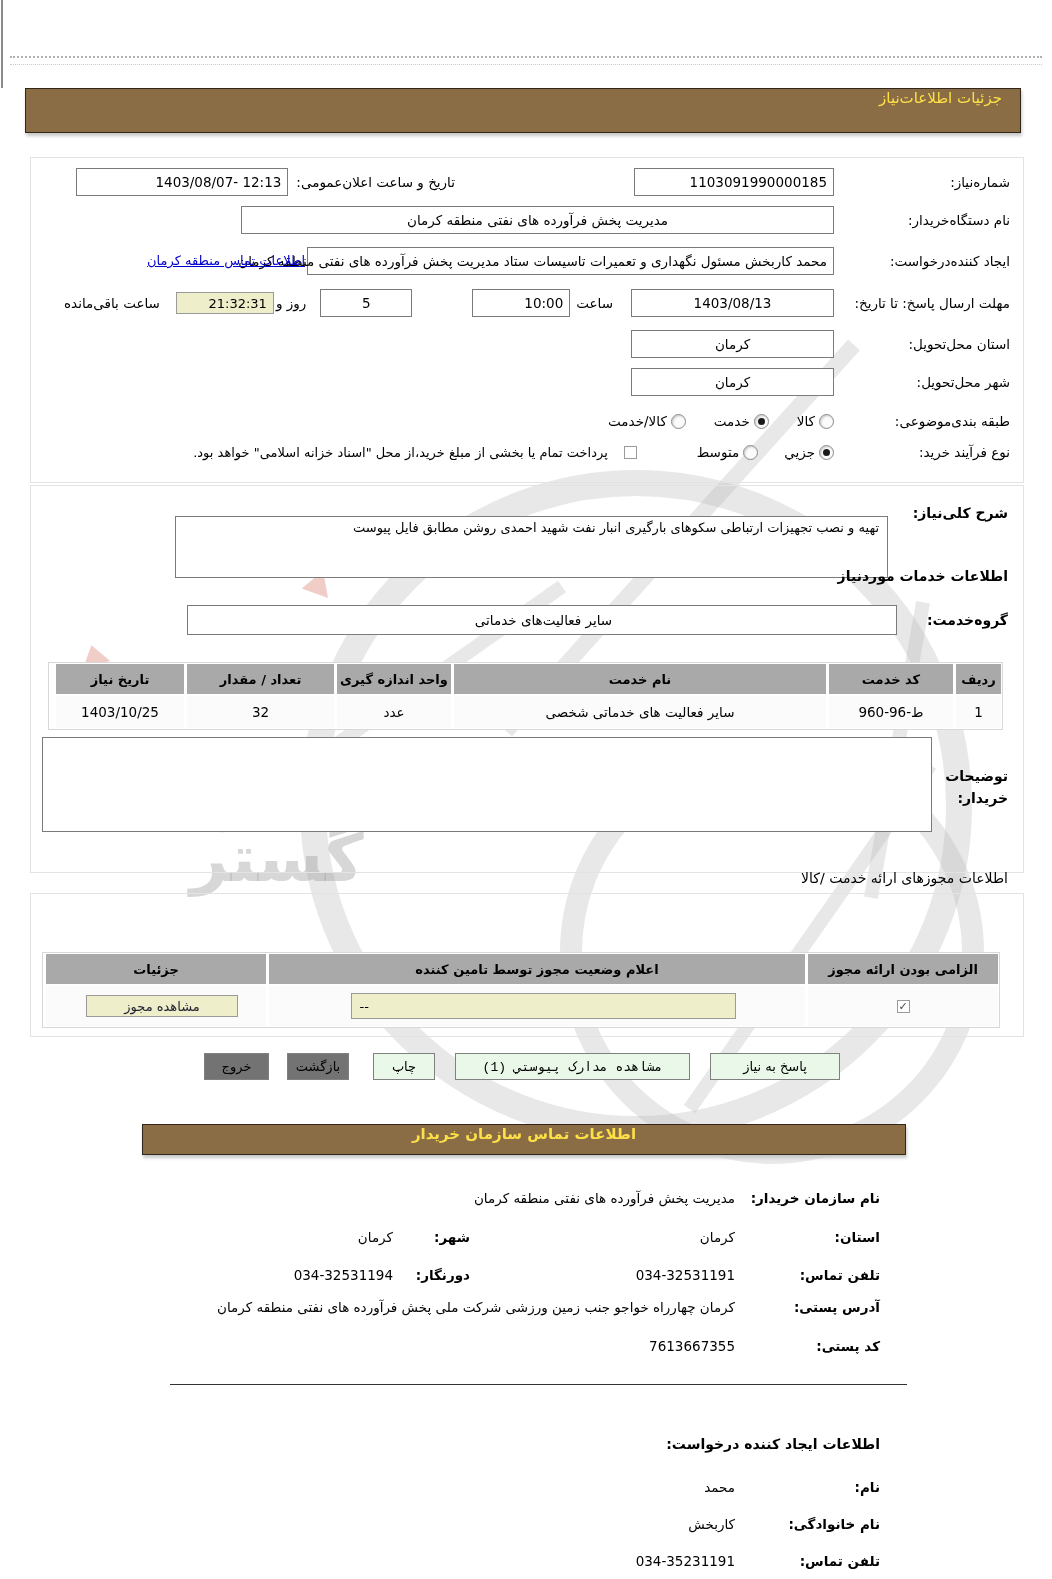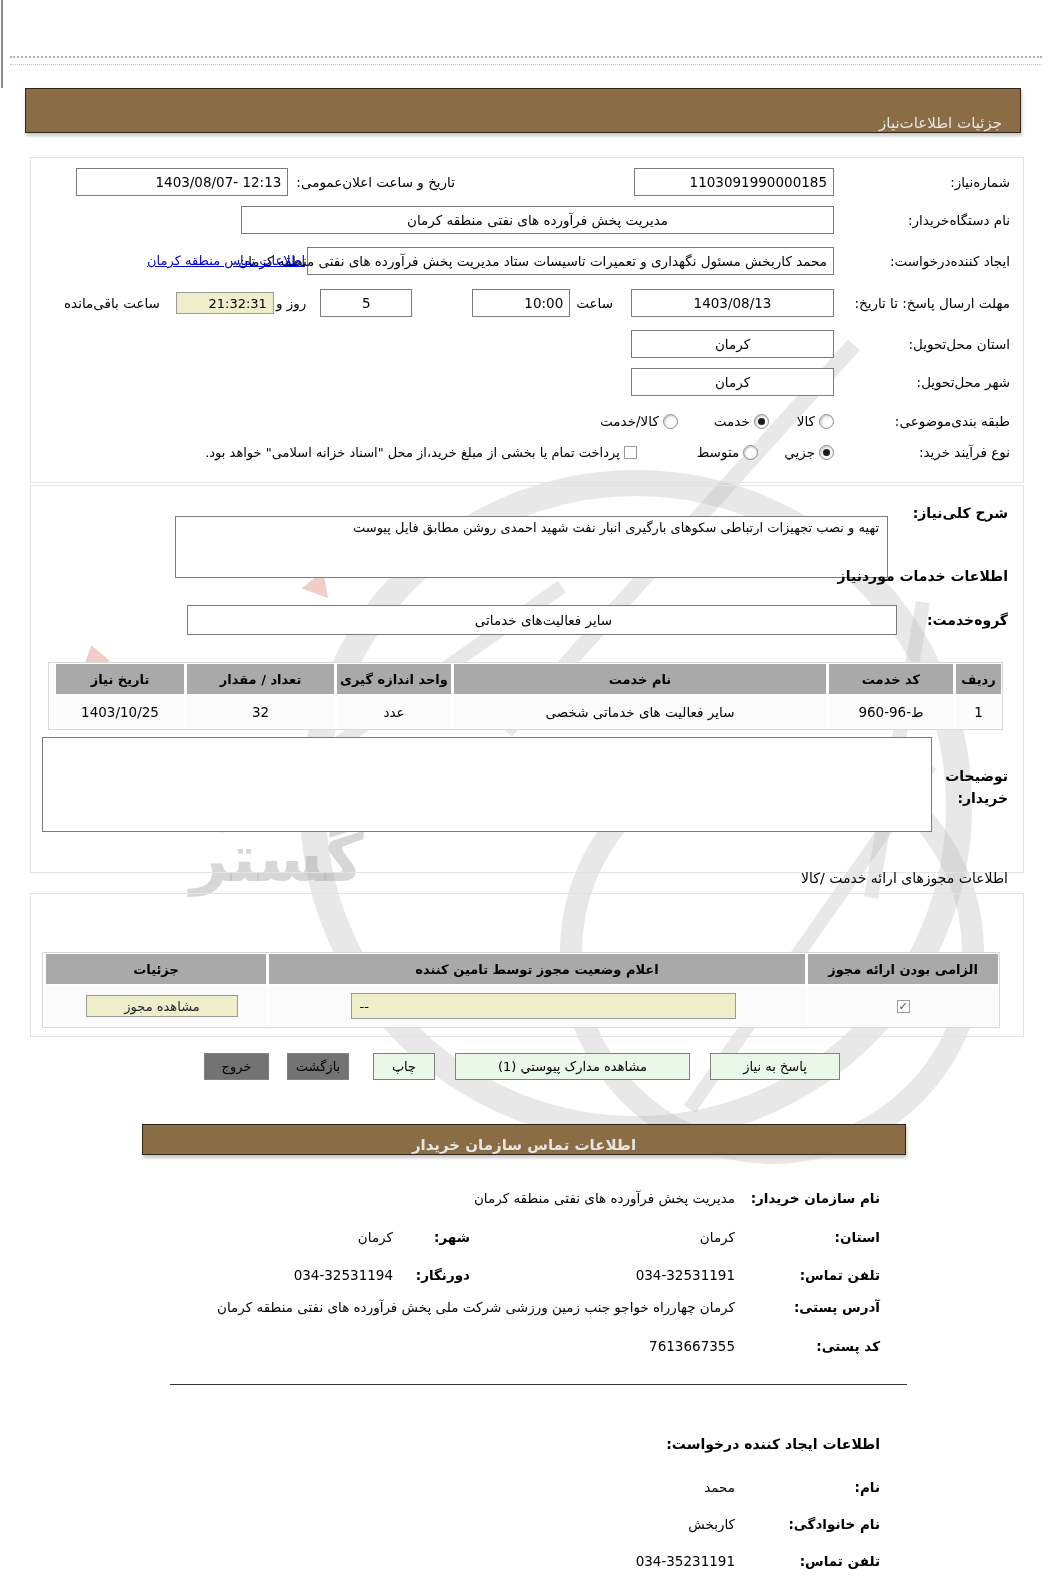--- a/index.html
+++ b/index.html
@@ -9,22 +9,22 @@
   .wm{position:absolute;inset:0;z-index:0;pointer-events:none;}
   .wm *{position:absolute;}
   .ring{border-radius:50%;border:26px solid rgba(178,178,178,.30);}
   .stroke{background:rgba(178,178,178,.30);}
   .wmtext{color:rgba(150,150,150,.38);font-weight:bold;font-size:66px;}
   .tri{width:0;height:0;border-left:14px solid transparent;border-right:14px solid transparent;
        border-bottom:24px solid rgba(205,90,70,.30);}
   .vline{position:absolute;left:1px;top:0;width:2px;height:88px;background:#8a8a8a;}
   .dots1{position:absolute;top:56px;left:10px;right:10px;border-top:2px dotted #b0b0b0;}
   .dots2{position:absolute;top:64px;left:10px;right:10px;border-top:1px dotted #c9c9c9;}
-  .bar{position:absolute;background:#8a6d45;border:1px solid #30271a;color:#e5e5e5;
-       display:flex;align-items:flex-end;box-sizing:border-box;box-shadow:1px 3px 3px #c9c9c9;font-size:15px;}
+  .bar{position:absolute;background:#8a6d45;border:1px solid #30271a;color:#fde047;
+       display:flex;align-items:flex-start;box-sizing:border-box;box-shadow:1px 3px 3px #c9c9c9;font-size:15px;}
   .secbox{position:absolute;border:1px solid #e3e3e3;background:transparent;}
   .row{position:absolute;right:42px;display:flex;align-items:center;direction:rtl;height:30px;}
   .lbl{width:176px;font-size:13.5px;flex:none;line-height:1.25;}
   .txt{font-size:13.5px;flex:none;}
   .box{border:1px solid #7b7b7b;background:#fff;height:28px;display:flex;align-items:center;
        font-size:13.5px;flex:none;box-sizing:border-box;padding:0 6px;white-space:nowrap;margin-left:12px;}
   .c{justify-content:center;}
   .num{direction:ltr;justify-content:flex-end;}
   .beige{background:#eeeeca;border:1px solid #9a9a9a;}
   .rd{width:13px;height:13px;border:1px solid #8a8a8a;border-radius:50%;background:#fbfbfb;
@@ -119,33 +119,33 @@
     <div class="row" style="top:367px;">
       <div class="lbl">شهر محل‌تحویل:</div>
       <div class="box c" style="width:203px;">کرمان</div>
     </div>
 
     <div class="row" style="top:406px;">
       <div class="lbl">طبقه بندی‌موضوعی:</div>
       <span class="rd"></span>
       <div class="txt" style="margin:0 4px 0 28px;">کالا</div>
       <span class="rd on"></span>
-      <div class="txt" style="margin:0 4px 0 36px;text-align:right;">خدمت</div>
+      <div class="txt" style="margin:0 4px 0 28px;text-align:right;">خدمت</div>
       <span class="rd"></span>
       <div class="txt" style="margin:0 4px;">کالا/خدمت</div>
     </div>
 
     <div class="row" style="top:437px;">
       <div class="lbl">نوع فرآیند خرید:</div>
       <span class="rd on"></span>
       <div class="txt" style="margin:0 4px 0 26px;">جزیي</div>
       <span class="rd"></span>
       <div class="txt" style="margin:0 4px 0 60px;">متوسط</div>
       <span class="cb"></span>
-      <div class="txt" style="margin:0 4px;font-size:13px;">پرداخت تمام یا بخشی از مبلغ خرید،از محل "اسناد خزانه اسلامی" خواهد بود.</div>
+      <div class="txt" style="margin:0 16px;font-size:13px;">پرداخت تمام یا بخشی از مبلغ خرید،از محل "اسناد خزانه اسلامی" خواهد بود.</div>
     </div>
 
     <div class="secbox" style="left:30px;top:485px;width:992px;height:386px;"></div>
 
     <div class="bold" style="position:absolute;right:44px;top:505px;font-size:14px;">شرح کلی‌نیاز:</div>
     <div class="area" style="left:175px;top:516px;width:713px;height:62px;">تهیه و نصب تجهیزات ارتباطی سکوهای بارگیری انبار نفت شهید احمدی روشن مطابق فایل پیوست</div>
 
     <div class="bold" style="position:absolute;right:44px;top:568px;font-size:14px;">اطلاعات خدمات موردنیاز</div>
 
     <div class="bold" style="position:absolute;right:44px;top:612px;font-size:14px;">گروه‌خدمت:</div>
@@ -191,21 +191,21 @@
         </div>
         <div class="td" style="width:220px;">
           <div class="box beige c" style="width:152px;height:22px;font-size:13px;color:#223;">مشاهده مجوز</div>
         </div>
       </div>
     </div>
 
     <div style="position:absolute;top:1053px;right:212px;display:flex;direction:rtl;align-items:center;">
       <div class="btn green" style="width:130px;">پاسخ به نیاز</div>
       <div class="sp" style="width:20px;"></div>
-      <div class="btn green" style="width:235px;">مشاهده مدارک پیوستي (1)</div>
+      <div class="btn green" style="width:235px;font-family:Liberation Mono, monospace;">مشاهده مدارک پیوستي (1)</div>
       <div class="sp" style="width:20px;"></div>
       <div class="btn green" style="width:62px;">چاپ</div>
       <div class="sp" style="width:24px;"></div>
       <div class="btn pink" style="width:62px;">بازگشت</div>
       <div class="sp" style="width:18px;"></div>
       <div class="btn pink" style="width:65px;">خروج</div>
     </div>
 
     <div class="bar bold" style="left:142px;top:1124px;width:764px;height:31px;justify-content:center;">
       <span>اطلاعات تماس سازمان خریدار</span>

